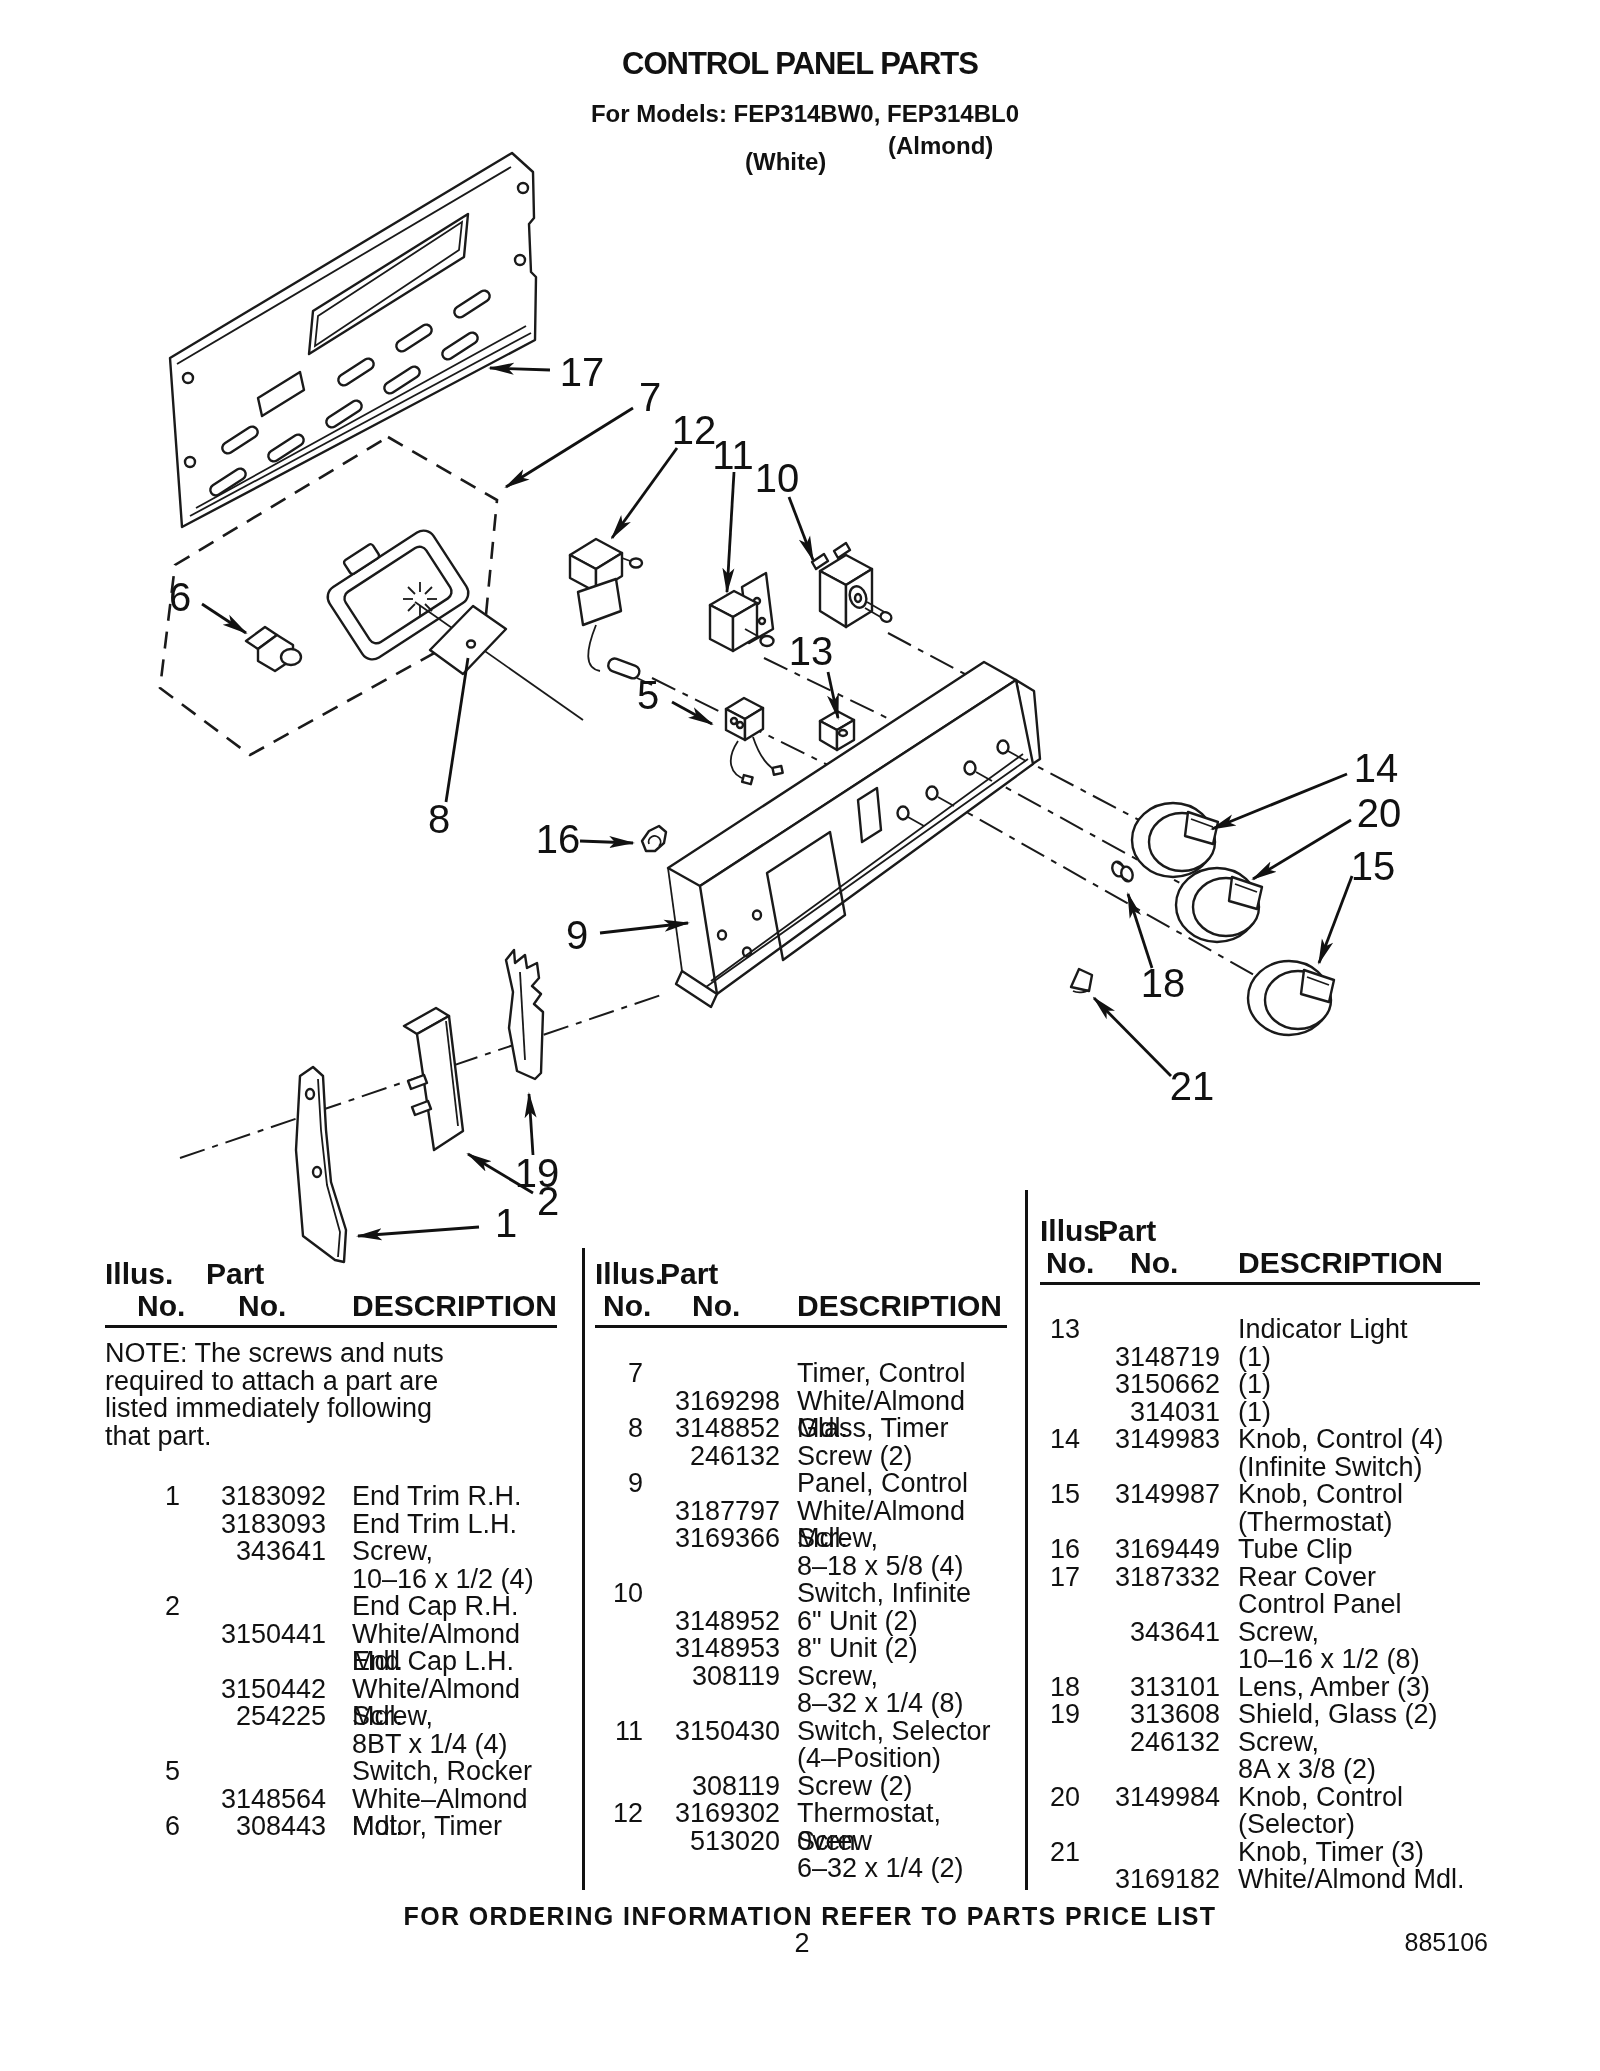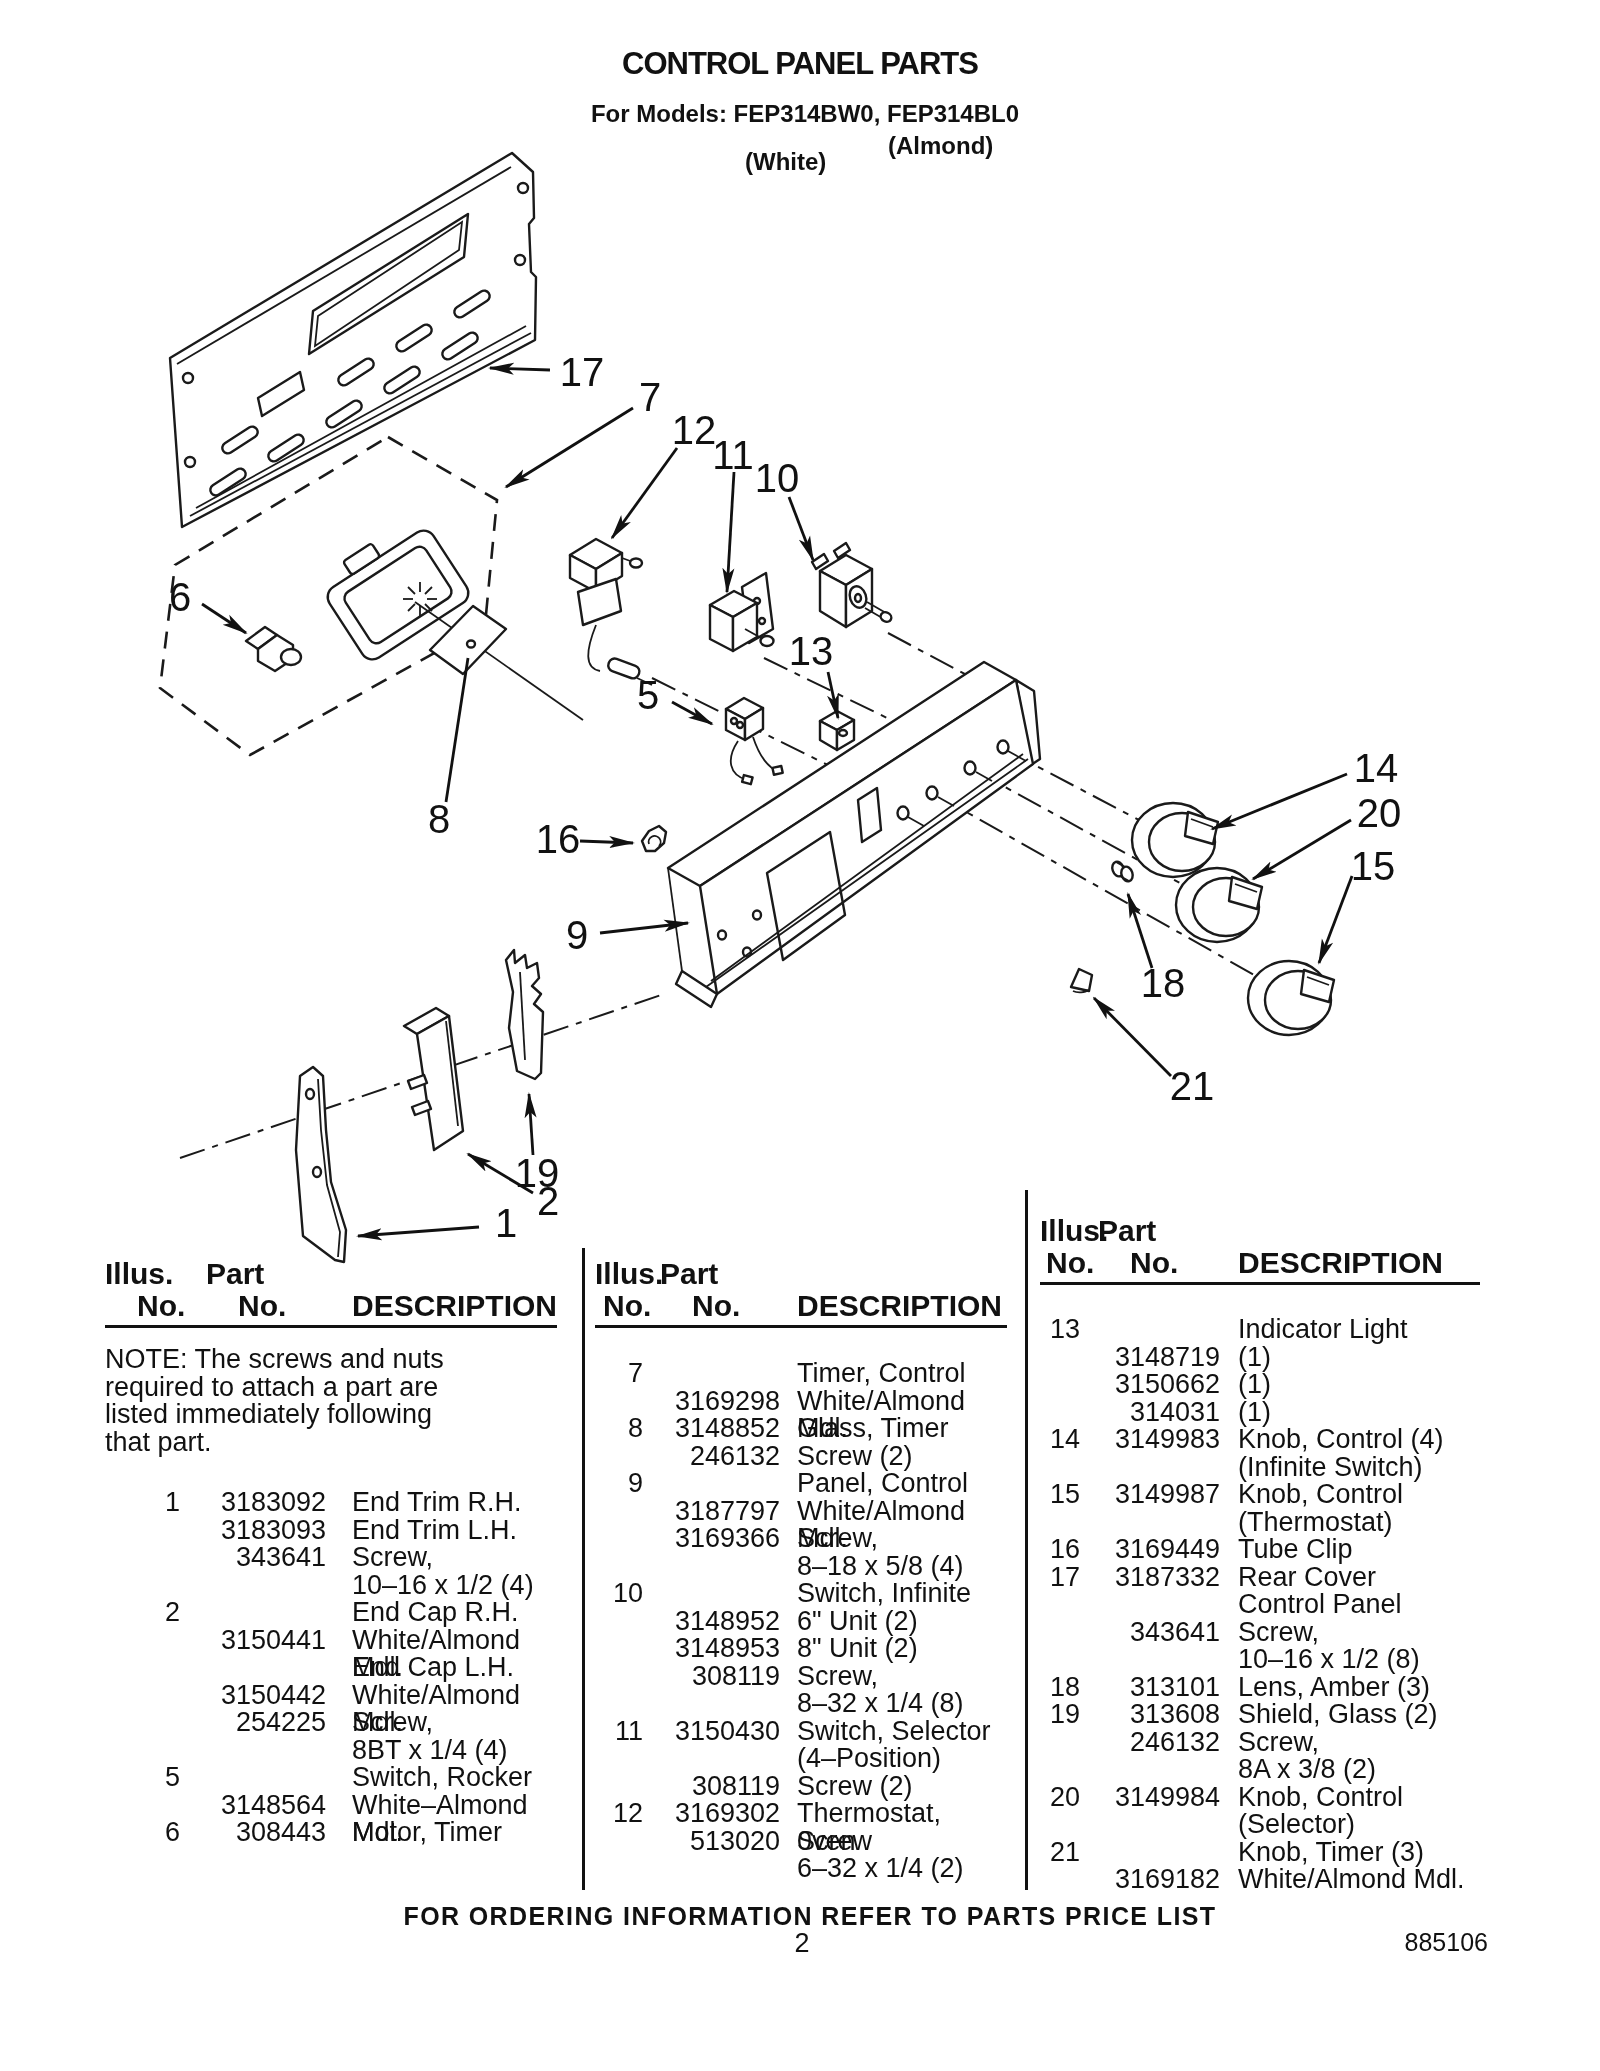--- a/index.html
+++ b/index.html
@@ -19,21 +19,21 @@
   #diagram .ar{fill:none;stroke:#111;stroke-width:2.8;}
   #diagram text{font-family:"Liberation Sans",sans-serif;font-size:40px;fill:#111;text-anchor:middle;}
   .pcol{position:absolute;font-size:27px;line-height:27.5px;}
   .grid{display:grid;}
   .g-left{grid-template-columns:75px 120px 1fr;column-gap:26px;}
   .g-mid{grid-template-columns:48px 120px 1fr;column-gap:17px;}
   .g-right{grid-template-columns:40px 122px 1fr;column-gap:18px;}
   .hdr{font-weight:bold;font-size:30px;line-height:32px;}
   .hdr .no{padding-left:32px;}
   .rule{height:3px;background:#111;margin-top:3px;}
-  .note{margin-top:18px;width:352px;font-size:27px;line-height:27.5px;}
+  .note{margin-top:12px;width:352px;font-size:27px;line-height:27.5px;}
   .rows{margin-top:0;}
   .row{height:27.5px;}
   .ci,.cp{text-align:right;}
   .vdiv{width:2.5px;background:#111;}
   .footline{top:1902px;left:810px;transform:translateX(-50%);font-size:25px;font-weight:bold;letter-spacing:1.4px;white-space:nowrap;}
   .pageno{top:1928px;left:802px;transform:translateX(-50%);font-size:27px;}
   .docno{top:1928px;left:1488px;transform:translateX(-100%);font-size:25px;}
 </style>
 </head>
 <body>

